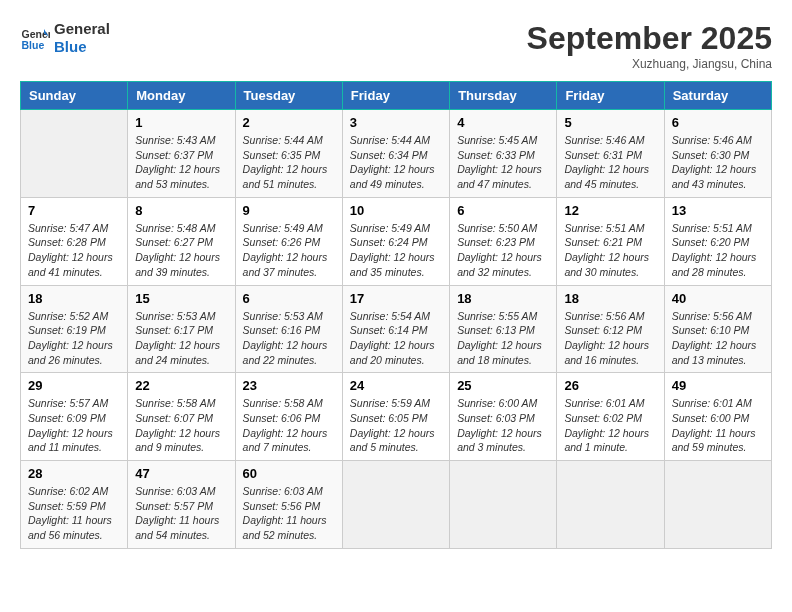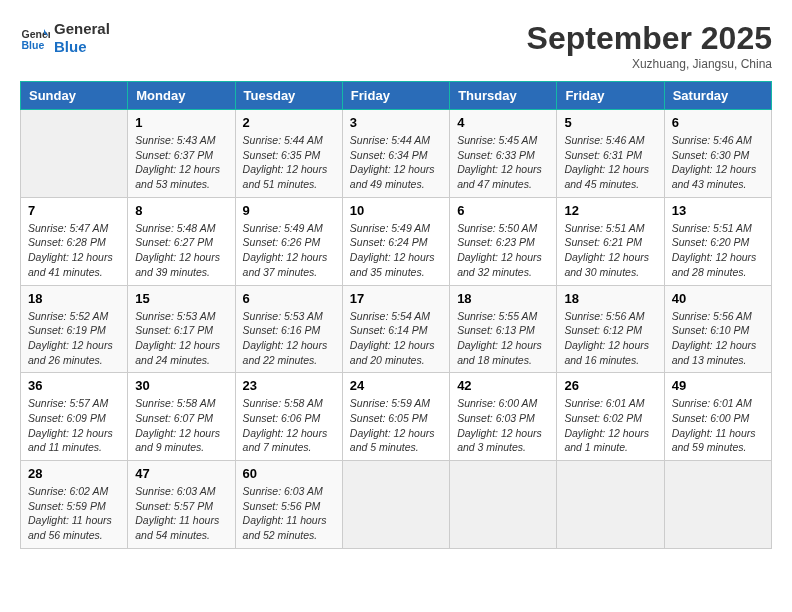--- a/index.html
+++ b/index.html
@@ -196,37 +196,37 @@
           <span class="day-num">18</span>
           <div class="day-info">Sunrise: 5:56 AM<br>Sunset: 6:12 PM<br>Daylight: 12 hours<br>and 16 minutes.</div>
         </td>
         <td>
           <span class="day-num">40</span>
           <div class="day-info">Sunrise: 5:56 AM<br>Sunset: 6:10 PM<br>Daylight: 12 hours<br>and 13 minutes.</div>
         </td>
       </tr>
       <tr>
         <td>
-          <span class="day-num">36</span>
+          <span class="day-num">29</span>
           <div class="day-info">Sunrise: 5:57 AM<br>Sunset: 6:09 PM<br>Daylight: 12 hours<br>and 11 minutes.</div>
         </td>
         <td>
-          <span class="day-num">30</span>
+          <span class="day-num">22</span>
           <div class="day-info">Sunrise: 5:58 AM<br>Sunset: 6:07 PM<br>Daylight: 12 hours<br>and 9 minutes.</div>
         </td>
         <td>
           <span class="day-num">23</span>
           <div class="day-info">Sunrise: 5:58 AM<br>Sunset: 6:06 PM<br>Daylight: 12 hours<br>and 7 minutes.</div>
         </td>
         <td>
           <span class="day-num">24</span>
           <div class="day-info">Sunrise: 5:59 AM<br>Sunset: 6:05 PM<br>Daylight: 12 hours<br>and 5 minutes.</div>
         </td>
         <td>
-          <span class="day-num">42</span>
+          <span class="day-num">25</span>
           <div class="day-info">Sunrise: 6:00 AM<br>Sunset: 6:03 PM<br>Daylight: 12 hours<br>and 3 minutes.</div>
         </td>
         <td>
           <span class="day-num">26</span>
           <div class="day-info">Sunrise: 6:01 AM<br>Sunset: 6:02 PM<br>Daylight: 12 hours<br>and 1 minute.</div>
         </td>
         <td>
           <span class="day-num">49</span>
           <div class="day-info">Sunrise: 6:01 AM<br>Sunset: 6:00 PM<br>Daylight: 11 hours<br>and 59 minutes.</div>
         </td>

